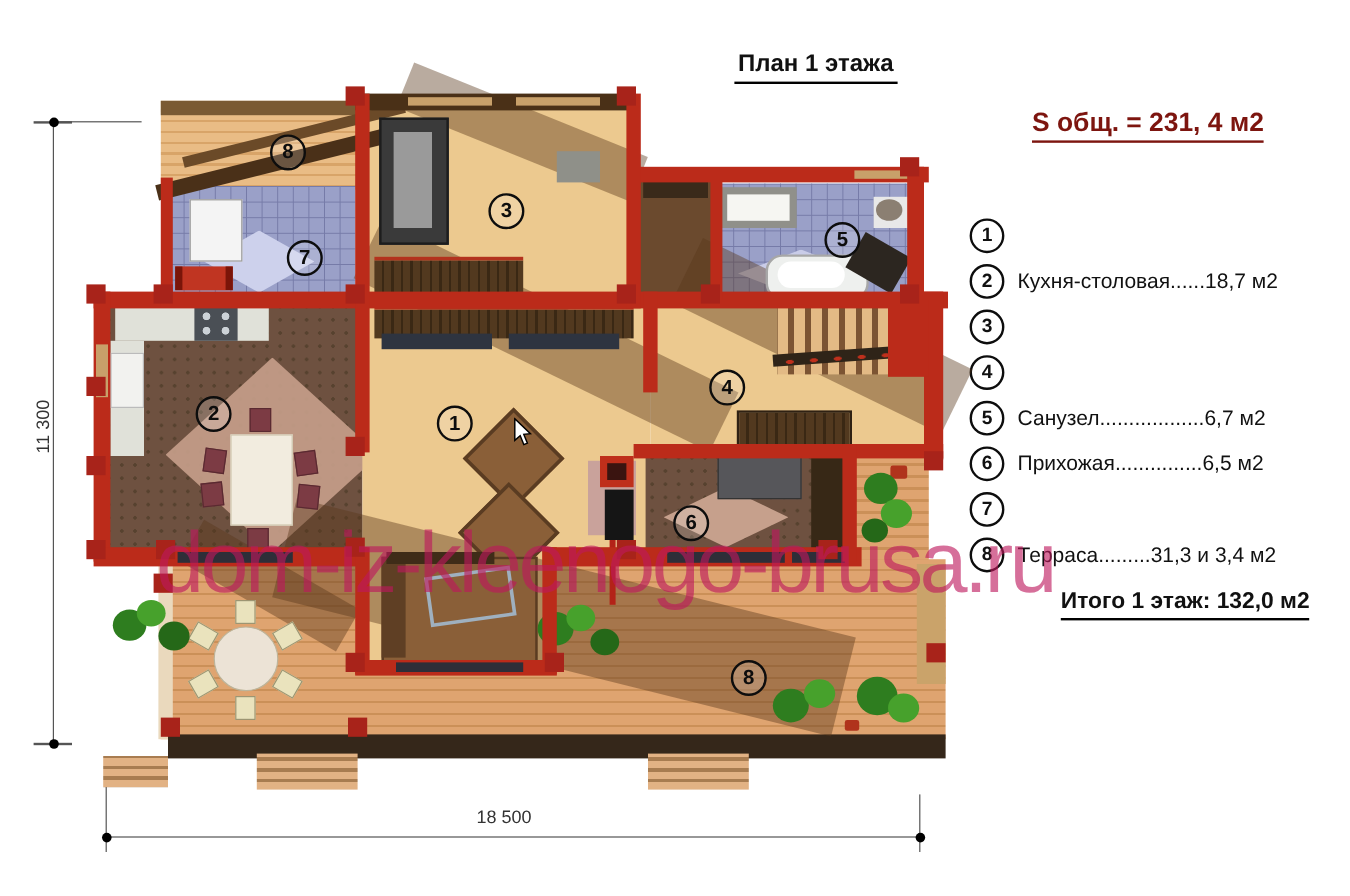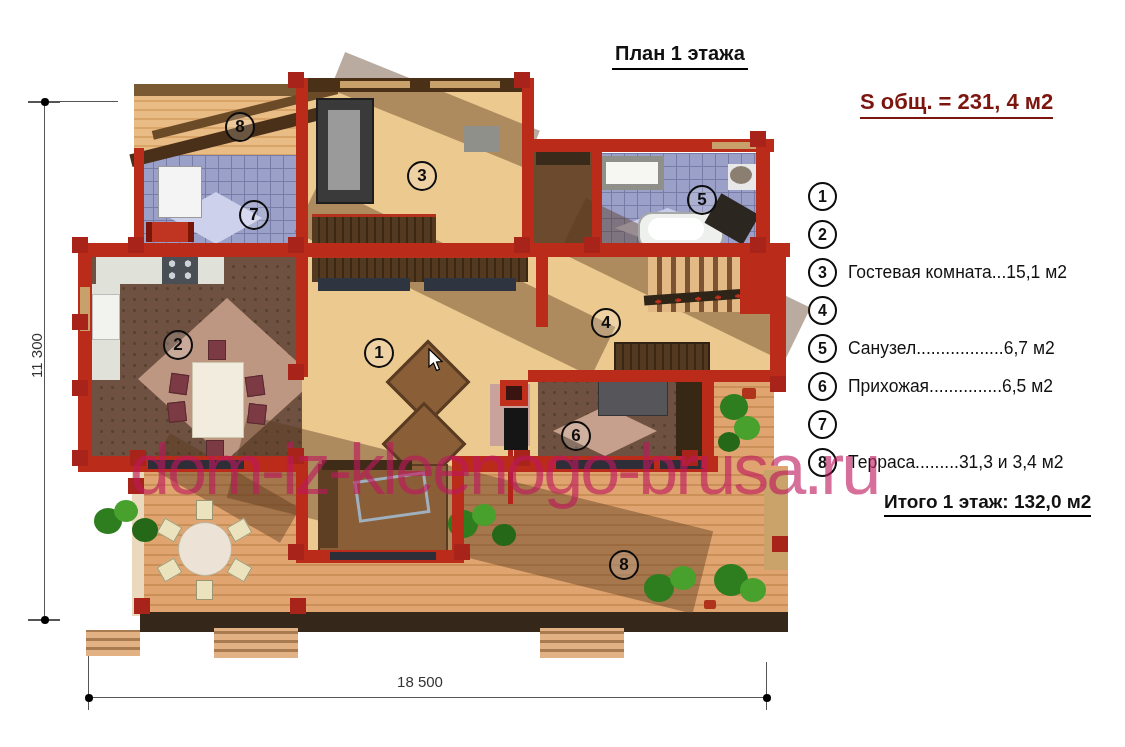--- a/index.html
+++ b/index.html
@@ -250,24 +250,24 @@
 
 <div class="a title" style="left:612px;top:42px;">План 1 этажа</div>
 <div class="a stotal" style="left:860px;top:60px;margin-top:29px;">S общ. = 231, 4 м2</div>
 
 <div class="a" style="left:808px;top:182px;width:310px;">
   <div class="legend-row">
     <span class="lbadge">1</span>
   </div>
   <div class="legend-row">
     <span class="lbadge">2</span>
+    <span class="ltext">Кухня-столовая......18,7 м2</span>
   </div>
   <div class="legend-row">
     <span class="lbadge">3</span>
-    <span class="ltext">Гостевая комната...15,1 м2</span>
   </div>
   <div class="legend-row">
     <span class="lbadge">4</span>
   </div>
   <div class="legend-row">
     <span class="lbadge">5</span>
     <span class="ltext">Санузел..................6,7 м2</span>
   </div>
   <div class="legend-row">
     <span class="lbadge">6</span>

